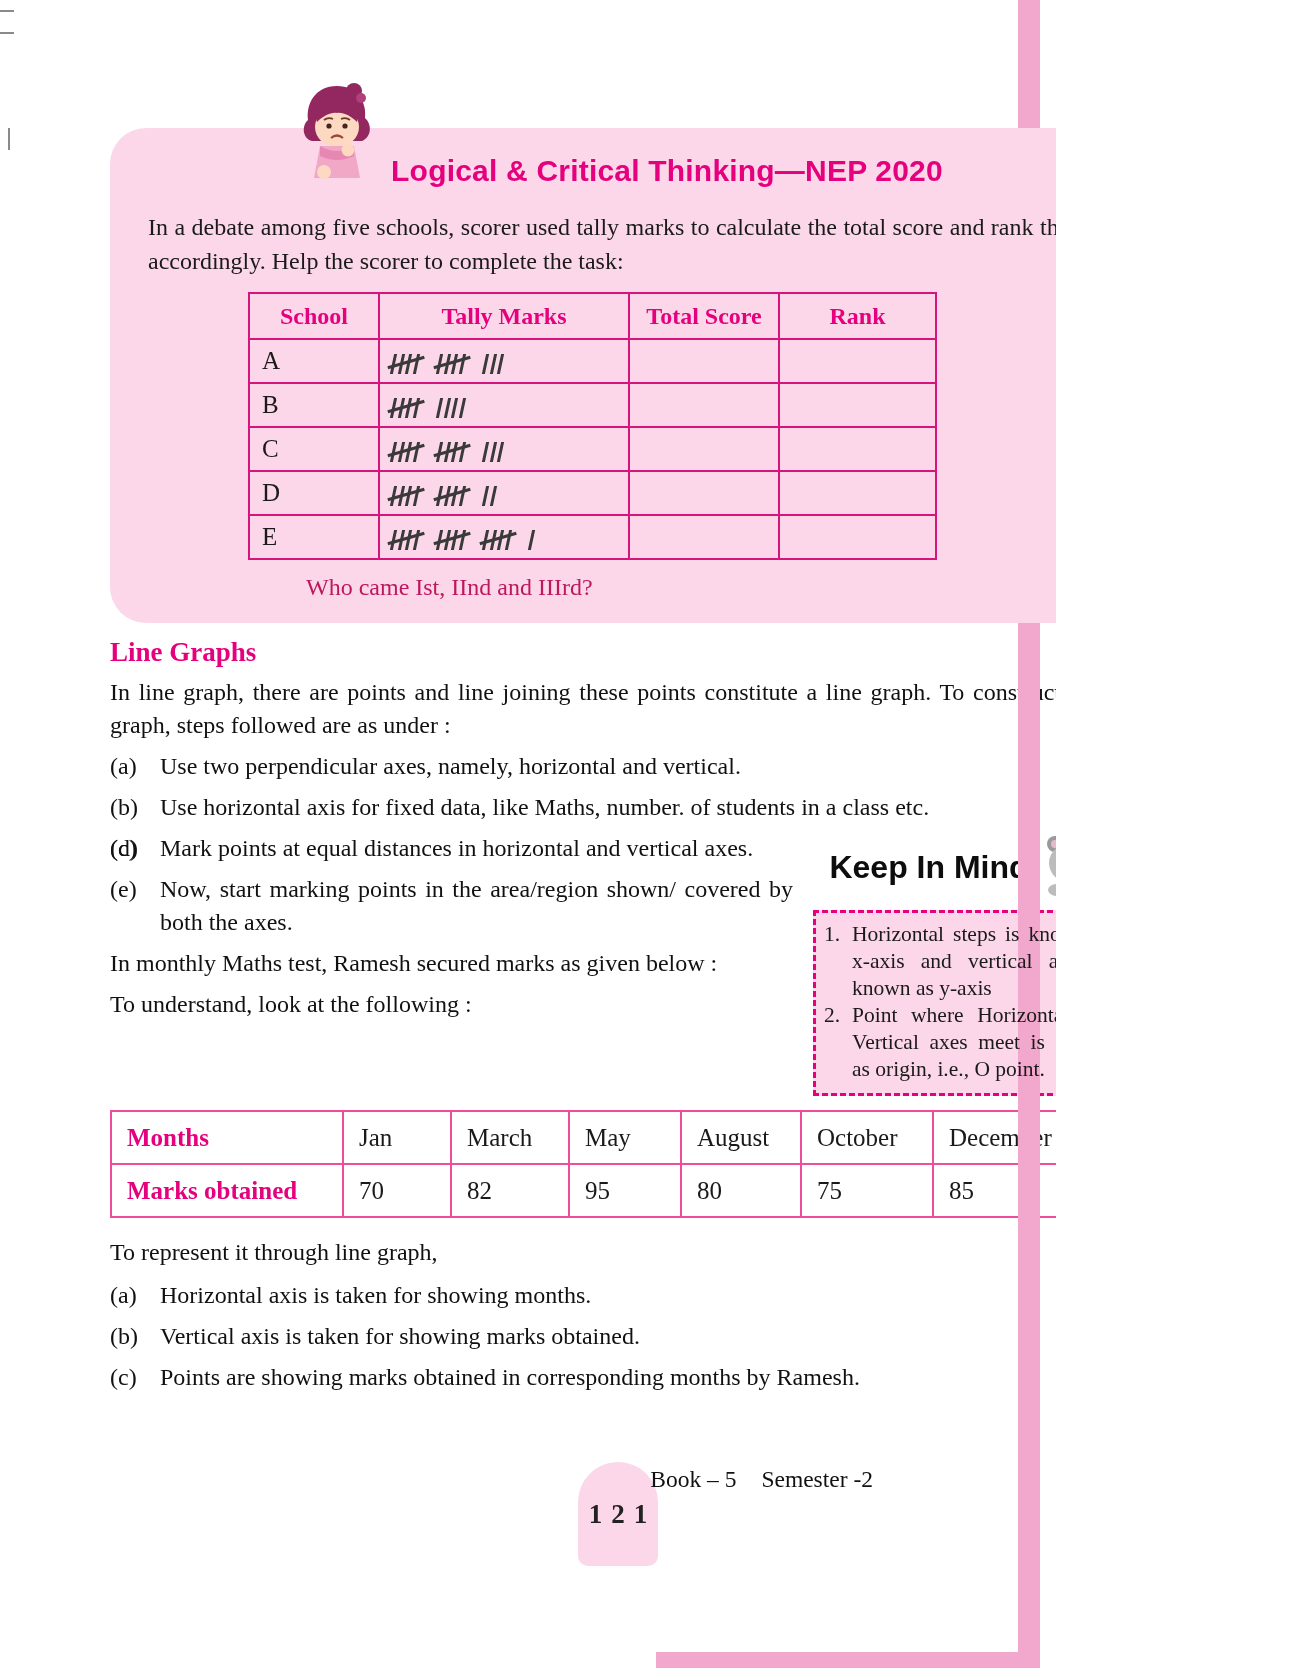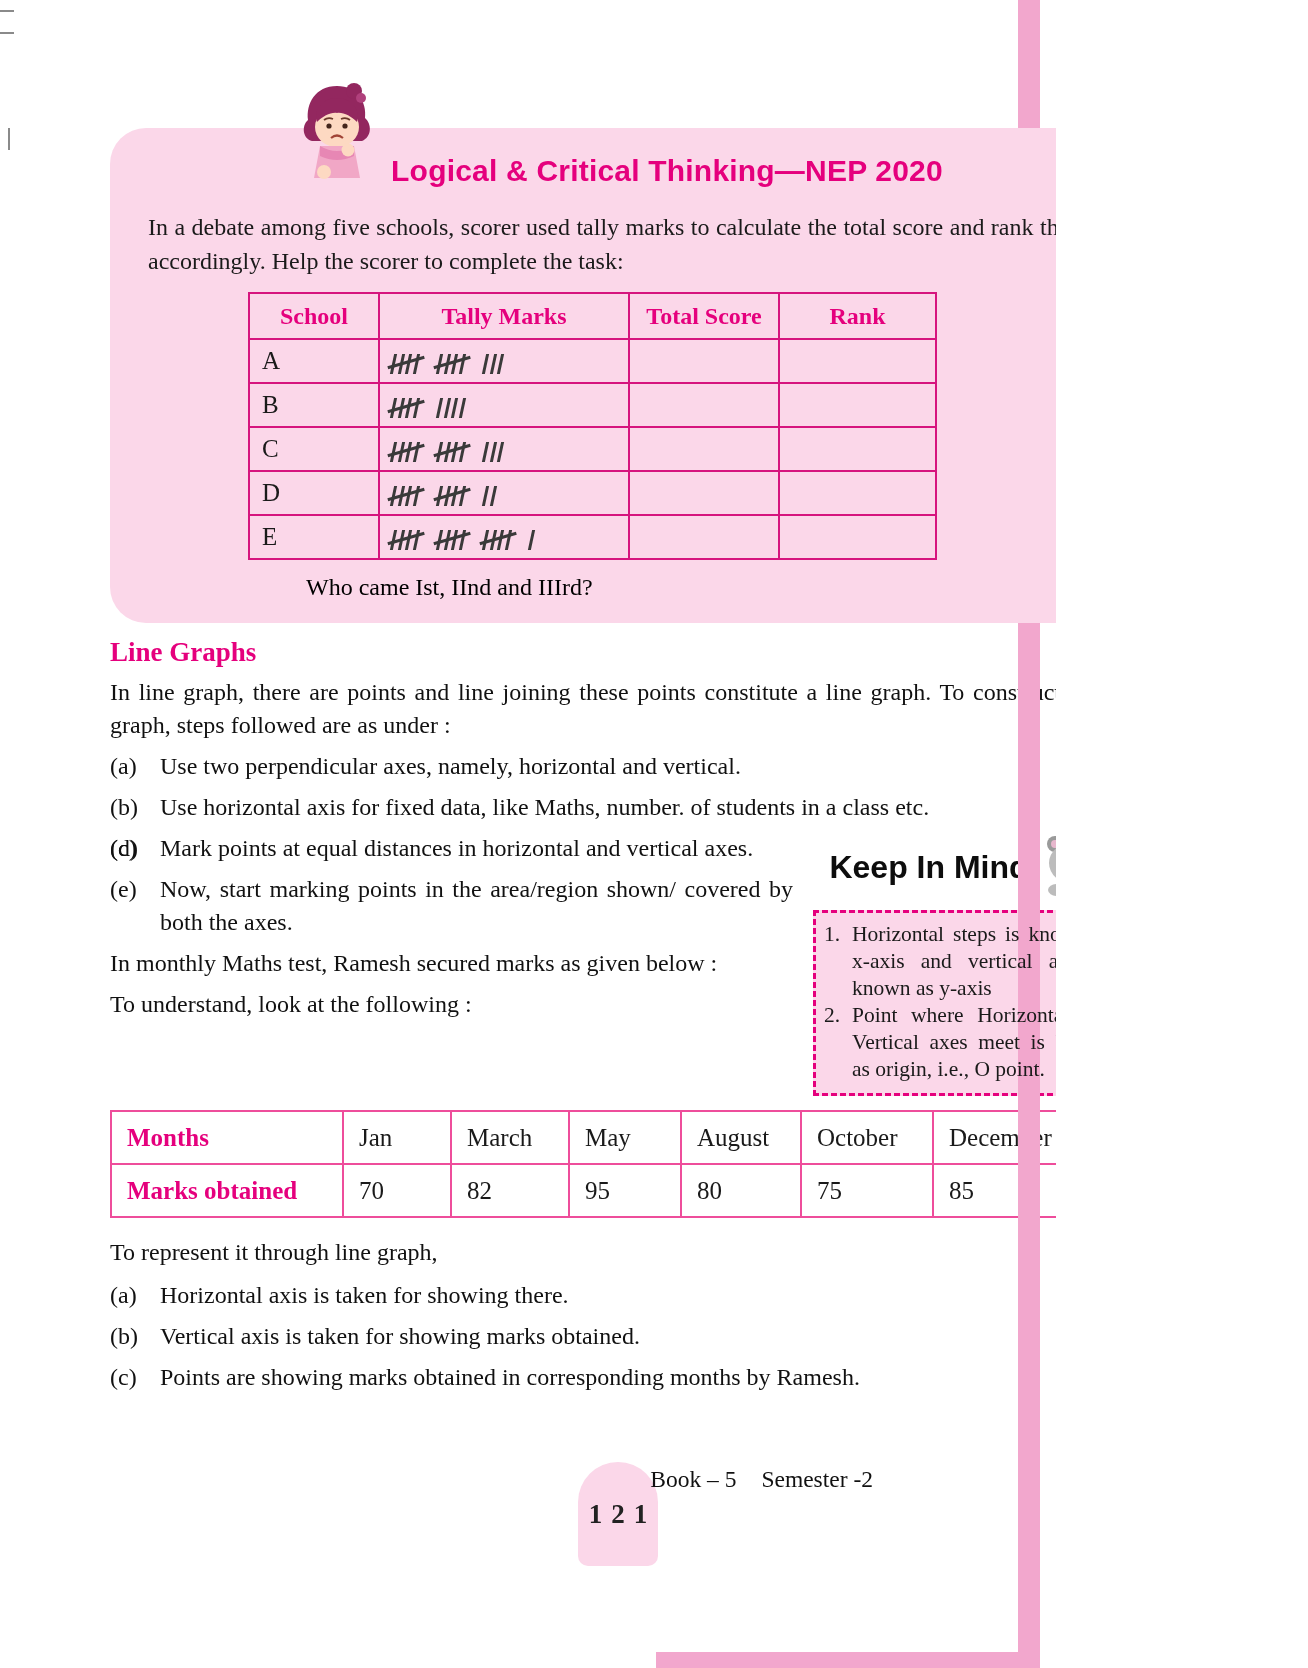--- a/index.html
+++ b/index.html
@@ -20,21 +20,21 @@
   .activity-title { font-family: "Liberation Sans", sans-serif; font-size: 30px; font-weight: bold; color: var(--magenta, #e5007d); letter-spacing: 0.2px; }
   .activity-intro { font-size: 24px; line-height: 34px; margin-top: 6px; text-align: justify; color: #1a1a1a; }
 
   .tally-table { border-collapse: collapse; margin: 14px 0 0 100px; }
   .tally-table th, .tally-table td { border: 2px solid var(--table-border, #d6147e); }
   .tally-table th { color: var(--magenta, #e5007d); font-size: 24px; font-weight: bold; height: 46px; padding: 2px 6px; }
   .tally-table td { font-size: 25px; height: 44px; padding: 2px 12px; color: #1a1a1a; }
   .tally-group { display: inline-block; position: relative; margin-right: 16px; vertical-align: middle; height: 22px; }
   .tally-bar { display: inline-block; width: 2.5px; height: 20px; background: #3a3a3a; margin-right: 5px; transform: skewX(-12deg); }
   .tally-group.five::after { content: ""; position: absolute; left: -5px; top: 9px; width: 38px; height: 2.5px; background: #3a3a3a; transform: rotate(-16deg); }
-  .tally-question { font-size: 24px; margin: 14px 0 0 158px; color: #000000; }
+  .tally-question { font-size: 24px; margin: 14px 0 0 158px; color: #be185d; }
 
   
   .content { margin: 8px 183px 0 110px; width: 1015px; font-size: 24px; color: #111; }
   .section-heading { color: var(--magenta, #e5007d); font-size: 27px; font-weight: bold; margin: 14px 0 8px 0; }
   .para { text-align: justify; line-height: 33px; margin-bottom: 8px; }
   .step { position: relative; padding-left: 50px; text-align: justify; line-height: 33px; margin-bottom: 8px; }
   .step-label { position: absolute; left: 0; top: 0; }
 
   
   .kim-float { float: right; width: 312px; margin: 0 0 14px 20px; }
@@ -231,21 +231,21 @@
         <td>80</td>
         <td>75</td>
         <td>85</td>
       </tr>
     </tbody>
       </table>
 
     <p class="rep-intro">To represent it through line graph,</p>
     <div class="step">
       <span class="step-label">(a)</span>
-      <span>Horizontal axis is taken for showing there.</span>
+      <span>Horizontal axis is taken for showing months.</span>
     </div>
     <div class="step">
       <span class="step-label">(b)</span>
       <span>Vertical axis is taken for showing marks obtained.</span>
     </div>
     <div class="step">
       <span class="step-label">(c)</span>
       <span>Points are showing marks obtained in corresponding months by Ramesh.</span>
     </div>
   </div>

